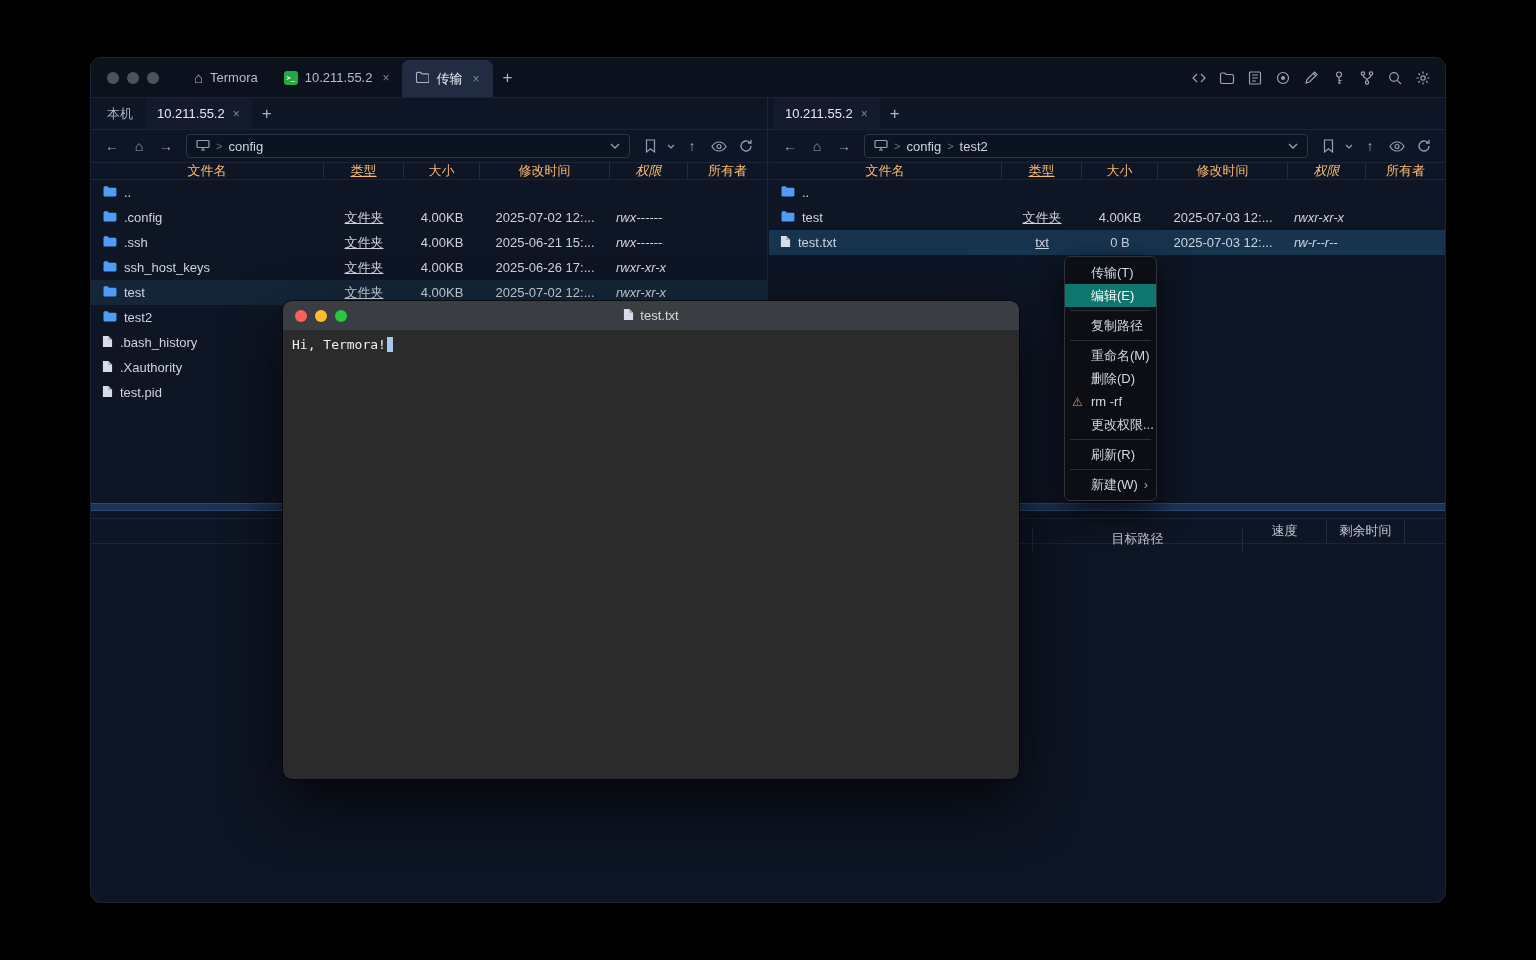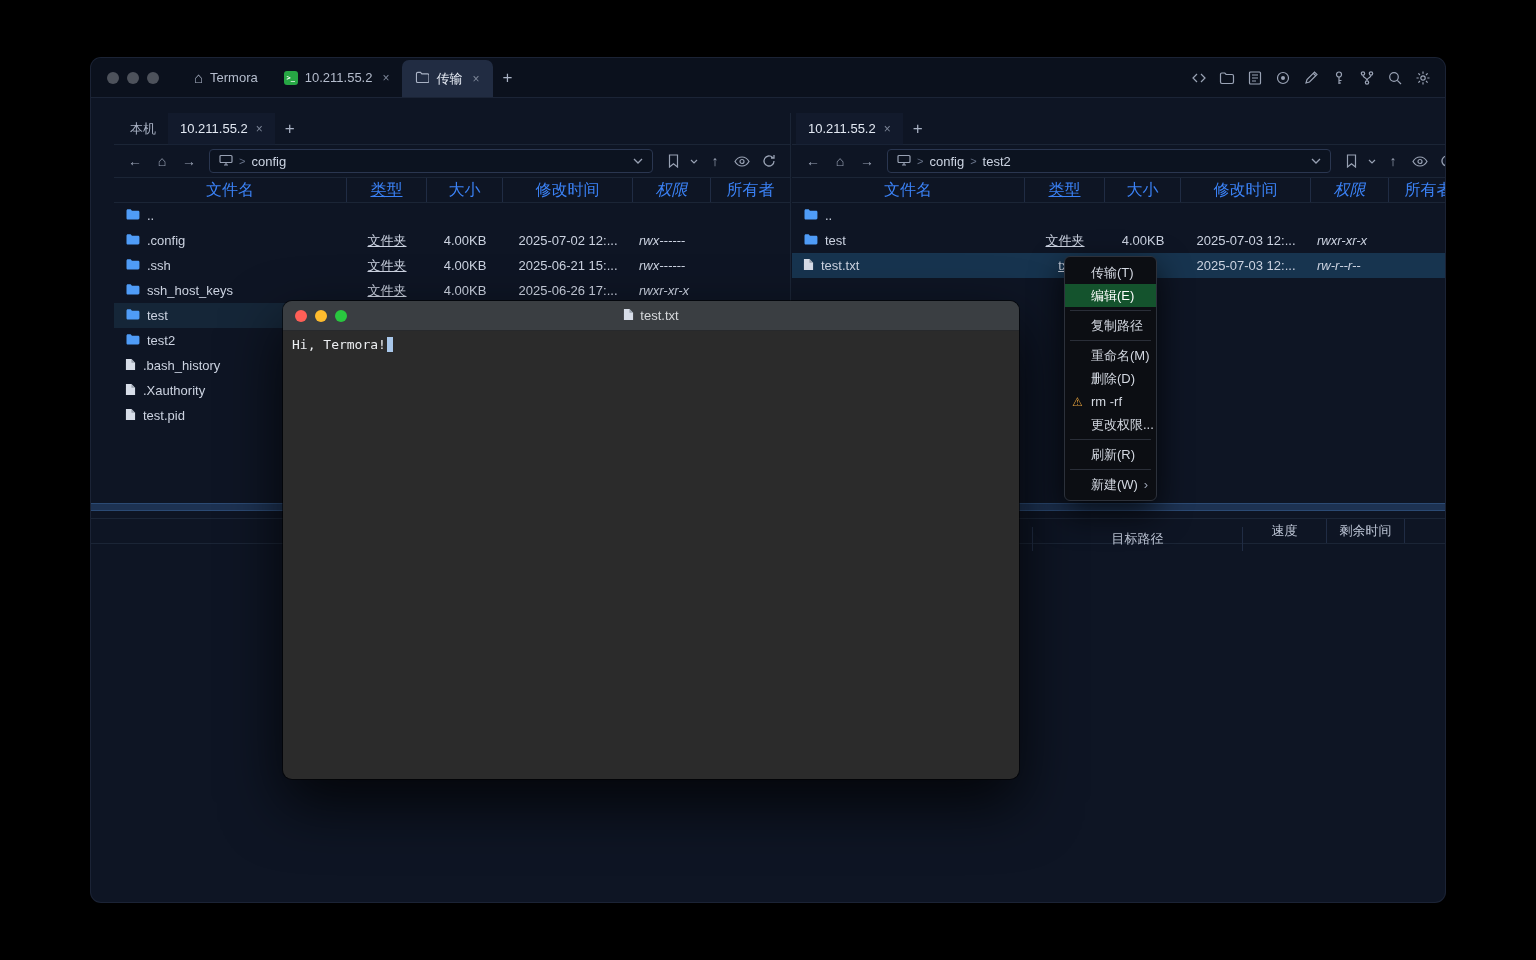--- a/index.html
+++ b/index.html
@@ -20,37 +20,37 @@
   .x { color:#7e8799; font-size:12px; margin-left:3px; }
   .plus { color:#a9b2c4; font-size:17px; padding:0 10px; }
   .home-glyph { font-size:15px; color:#a9b2c4; line-height:1; }
   .term-ic { width:14px; height:14px; background:#27a744; border-radius:3px; color:#fff;
     font-family:"DejaVu Sans Mono",monospace; font-size:7px; font-weight:bold;
     display:flex; align-items:center; justify-content:center; }
   .tb-icons { margin-left:auto; display:flex; gap:10px; padding-right:13px; }
   .icon-btn { width:18px; height:20px; display:flex; align-items:center; justify-content:center; }
 
   
-  .pane { position:absolute; top:55px; height:405px; background:#0e1524;margin-left:23px; }
+  .pane { position:absolute; top:40px; height:405px; background:#0e1524; }
   .pane.left { left:0; width:677px; border-right:1px solid #1b2536; }
   .pane.right { left:678px; width:676px; }
   .pane-tabs { height:32px; display:flex; align-items:center; padding:0 4px; border-bottom:1px solid #1b2536; }
   .ptab { height:32px; display:flex; align-items:center; gap:5px; padding:0 12px; font-size:13px; color:#a9b2c4; }
   .ptab.active { color:#e3e9f3; background:#15203380; }
 
   .toolbar { height:32px; display:flex; align-items:center; padding:0 9px; gap:3px; }
   .nav-btn { width:24px; height:24px; display:flex; align-items:center; justify-content:center;
     color:#99a2b4; font-size:14px; }
   .pathbox { flex:1; height:24px; border:1px solid #2a3650; border-radius:4px; background:#0c1320;
     display:flex; align-items:center; gap:6px; padding:0 9px; margin:0 5px; font-size:13px; color:#ccd4e2; }
   .psep { color:#69748a; font-size:11px; }
   .pathbox .chev { margin-left:auto; display:flex; }
 
-  .fhead { height:26px; display:flex; align-items:center; border-top:1px solid #1b2536;
-    border-bottom:1px solid #1b2536; font-size:16px; color:#3b82f6; }
+  .fhead { height:18px; display:flex; align-items:center; border-top:1px solid #1b2536;
+    border-bottom:1px solid #1b2536; font-size:13px; color:#fdba74; }
   .fh { height:100%; display:flex; align-items:center; justify-content:center; border-right:1px solid #202c44; }
   .c-name { width:233px; } .c-type { width:80px;text-decoration:underline; } .c-size { width:76px; }
   .c-mtime { width:130px; } .c-perm { width:78px;font-style:italic; } .c-owner { flex:1; border-right:none; }
 
   .rows { position:relative; }
   .frow { height:25px; display:flex; align-items:center; font-size:13px; color:#ccd3e1; }
   .frow .c { height:100%; display:flex; align-items:center; justify-content:center; overflow:hidden; white-space:nowrap; }
   .frow .c.c-name { justify-content:flex-start; padding-left:11px; gap:7px; }
   .frow .c.c-perm { justify-content:flex-start; padding-left:6px; }
   .frow.sel-dim { background:#152638; }
@@ -67,21 +67,21 @@
   .xh-dest { width:211px; border-left:1px solid #202c44;margin-top:16px; }
   .xh-speed { width:84px; } .xh-eta { width:78px; }
   .xh-tail { width:40px; border-right:none; }
 
   
   .menu { position:absolute; left:973px; top:198px; width:93px; background:#0c0e13;
     border:1px solid #2c313b; border-radius:6px; padding:4px 0; z-index:30;
     box-shadow:0 12px 32px rgba(0,0,0,.75); }
   .mi { height:23px; display:flex; align-items:center; padding:0 8px 0 26px; font-size:13px;
     color:#d4d9e2; position:relative; white-space:nowrap; }
-  .mi.selected { background:#14532d; color:#fff; }
+  .mi.selected { background:#0f766e; color:#fff; }
   .mi .warn { position:absolute; left:7px; font-size:12px; color:#e6a23c; }
   .mi .sub { margin-left:auto; color:#9aa2b2; font-size:13px; }
   .msep { height:1px; background:#2a2e38; margin:3px 5px; }
 
   
   .editor { position:absolute; left:192px; top:243px; width:736px; height:478px; z-index:20;
     border-radius:9px; overflow:hidden; background:#2b2b2b;
     box-shadow:0 0 0 1px rgba(0,0,0,.55), 0 25px 60px rgba(0,0,0,.75); }
   .ed-bar { height:30px; background:#3a3e42; border-bottom:1px solid #27292c;
     display:flex; align-items:center; position:relative; }

